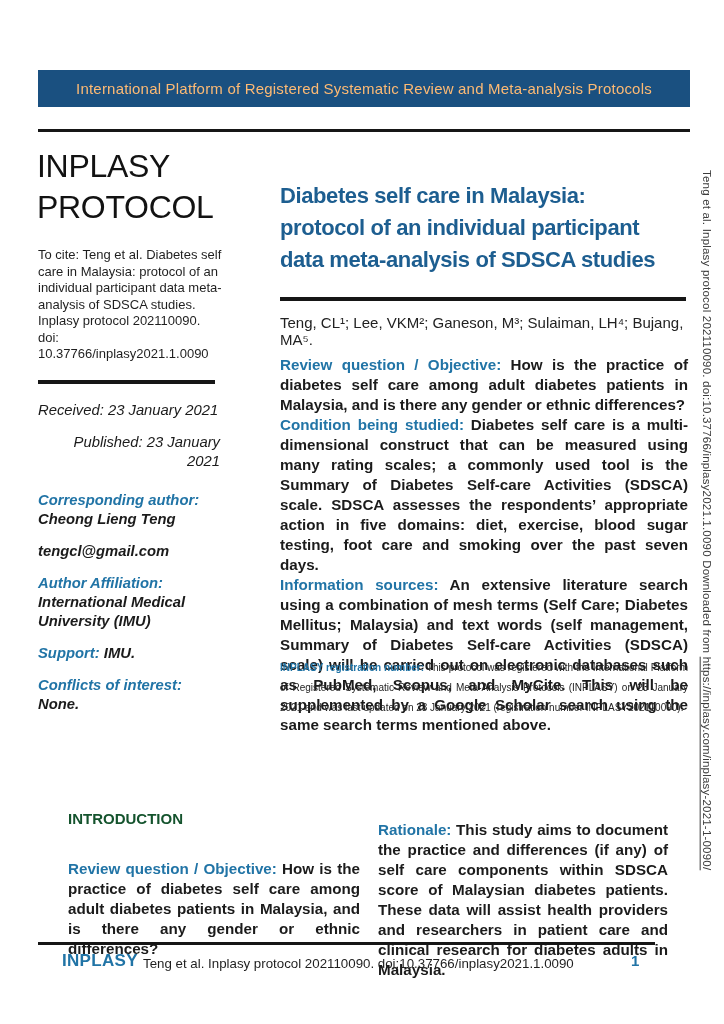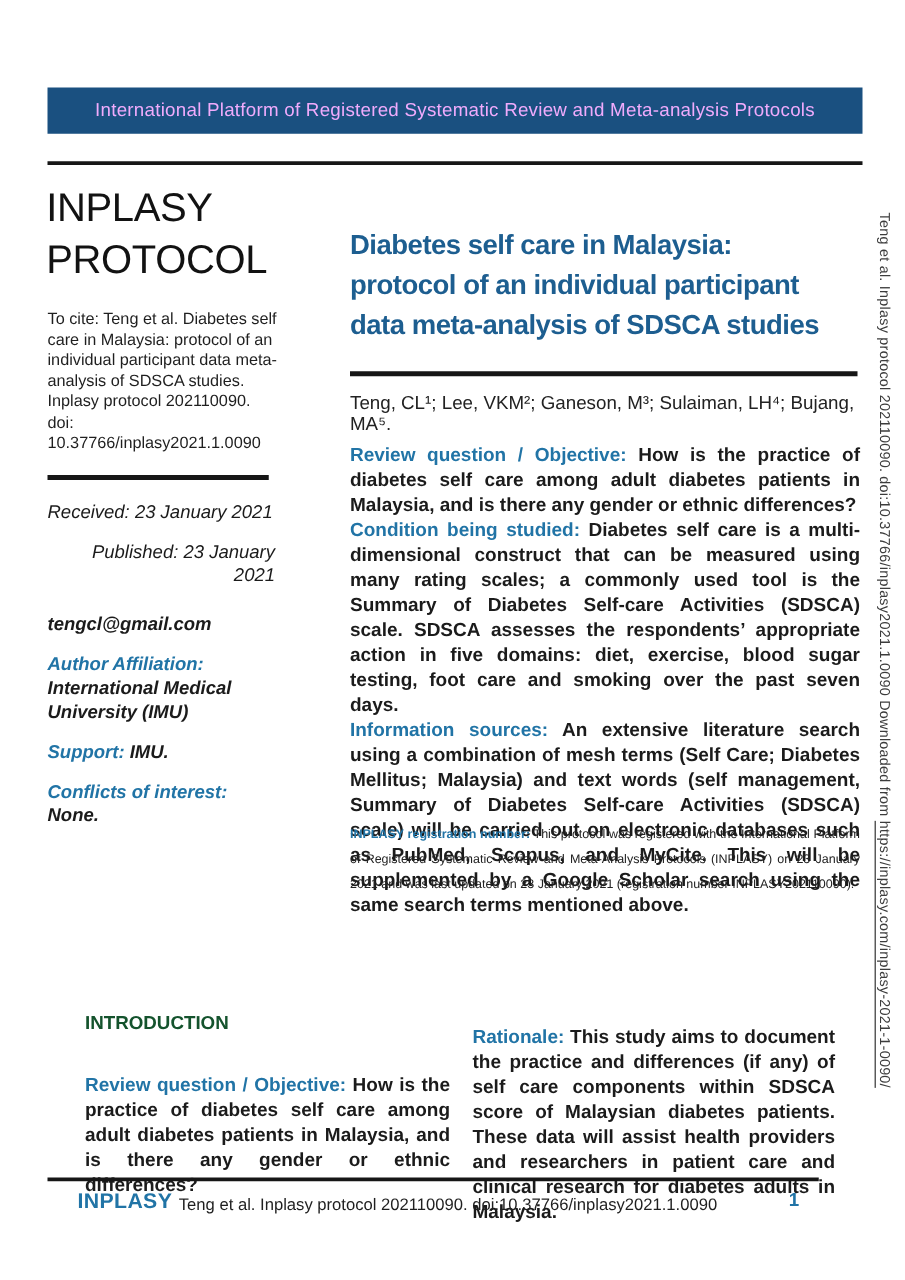--- a/index.html
+++ b/index.html
@@ -3,21 +3,21 @@
 <meta charset="utf-8">
 <style>
   * { margin:0; padding:0; box-sizing:border-box; }
   html,body { background:#ffffff; }
   .page {
     position:relative; width:724px; height:1024px; background:#fff;
     font-family:"Liberation Sans","DejaVu Sans",sans-serif; color:#1c1c1c; overflow:hidden;
   }
   .banner {
     position:absolute; left:38px; top:70px; width:652px; height:37px;
-    background:#1a5080; color:#f0abfc; font-size:15px; letter-spacing:.2px;
+    background:#1a5080; color:#fdba74; font-size:15px; letter-spacing:.2px;
     display:flex; align-items:center; justify-content:center;
   }
   .rule { position:absolute; background:#161616; height:3px; }
   .rule-top    { left:38px;  top:129px; width:652px; }
   .rule-left   { left:38px;  top:380px; width:177px; height:3.5px; }
   .rule-right  { left:280px; top:297px; width:406px; height:3.5px; }
   .rule-footer { left:38px;  top:942px; width:617px; }
   .masthead {
     position:absolute; left:37px; top:146px; font-size:32px; line-height:41px;
     color:#121212; white-space:pre-line; letter-spacing:-.3px;
@@ -80,20 +80,24 @@
   <div class="masthead">INPLASY
 PROTOCOL</div>
 
   <div class="cite">To cite: Teng et al. Diabetes self care in Malaysia: protocol of an individual participant data meta-analysis of SDSCA studies. Inplasy protocol 202110090. doi: 10.37766/inplasy2021.1.0090</div>
 
   <div class="rule rule-left"></div>
 
   <div class="leftcol">
     <div class="block">Received: 23 January 2021</div>
     <div class="block gap">Published: 23 January 2021</div>
+    <div class="block">
+      <span class="label-blue">Corresponding author:</span><br>
+      <span class="bold">Cheong Lieng Teng</span>
+    </div>
     <div class="block bold">tengcl@gmail.com</div>
     <div class="block">
       <span class="label-blue">Author Affiliation:</span><br>
       <span class="bold">International Medical University (IMU)</span>
     </div>
     <div class="block">
       <span class="label-blue">Support:</span>
       <span class="bold">IMU.</span>
     </div>
     <div class="block">

